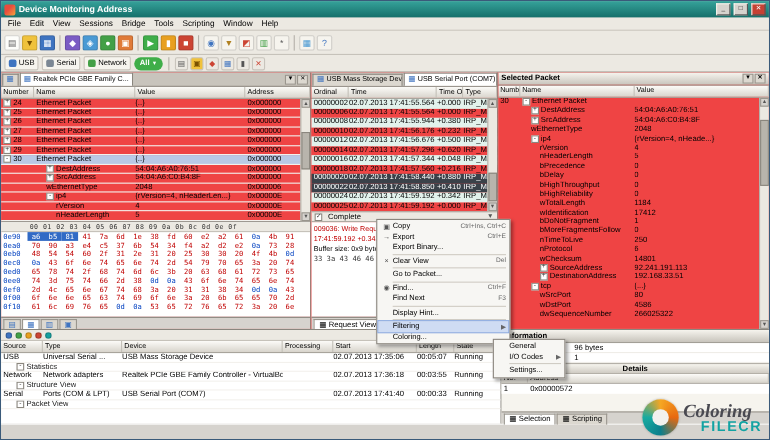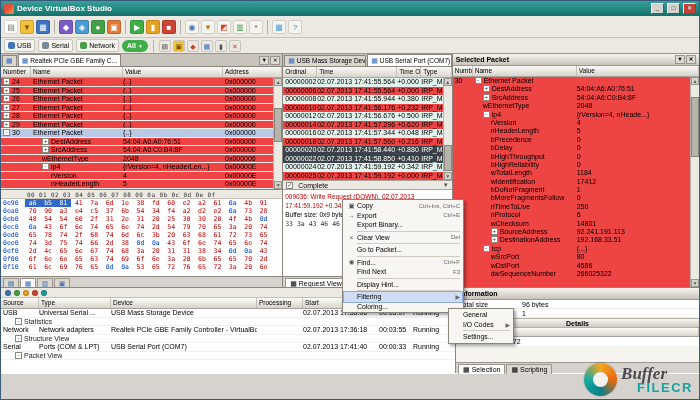--- a/index.html
+++ b/index.html
@@ -112,26 +112,37 @@
 .wm-line1{font-family:"Liberation Serif",serif;font-style:italic;font-weight:bold;font-size:17px;color:#4a4a52;line-height:16px}
 .wm-line2{font-family:"Liberation Sans",sans-serif;font-weight:bold;font-size:13px;color:#13a3a3;letter-spacing:1.5px;margin-left:16px;line-height:12px}
 </style>
 </head>
 <body>
 
 <div class="window">
 
   <div class="titlebar">
     <span class="app-icon"></span>
-    <span class="title-text">Device VirtualBox Studio</span>
+    <span class="title-text">Device Monitoring Address</span>
     <span class="tb-ctl">_</span>
     <span class="tb-ctl">□</span>
     <span class="tb-ctl close">✕</span>
   </div>
 
+  <div class="menubar">
+      <span class="menu-item">File</span>
+      <span class="menu-item">Edit</span>
+      <span class="menu-item">View</span>
+      <span class="menu-item">Sessions</span>
+      <span class="menu-item">Bridge</span>
+      <span class="menu-item">Tools</span>
+      <span class="menu-item">Scripting</span>
+      <span class="menu-item">Window</span>
+      <span class="menu-item">Help</span>
+    </div>
 
   <div class="toolbar">
       <span class="tb-icon" style="background: rgb(253, 253, 250); color: rgb(106, 106, 106);">▤</span>
       <span class="tb-icon" style="background: rgb(240, 194, 60); color: rgb(122, 82, 0);">▼</span>
       <span class="tb-icon" style="background: rgb(63, 116, 192); color: rgb(255, 255, 255);">▦</span>
       <span class="tb-sep"></span>
       <span class="tb-icon" style="background: rgb(123, 92, 196); color: rgb(255, 255, 255);">◆</span>
       <span class="tb-icon" style="background: rgb(74, 154, 212); color: rgb(255, 255, 255);">◈</span>
       <span class="tb-icon" style="background: rgb(67, 160, 71); color: rgb(255, 255, 255);">●</span>
       <span class="tb-icon" style="background: rgb(224, 123, 57); color: rgb(255, 255, 255);">▣</span>
@@ -898,18 +909,18 @@
       <div class="cm-item">
         <span class="cm-icon"></span>
         <span class="cm-label">Settings...</span>
         <span class="cm-shortcut"></span>
       </div>
     </div>
 
   <div class="watermark">
     <span class="wm-logo"></span>
     <span>
-      <div class="wm-line1">Buffer</div>
+      <div class="wm-line1">Coloring</div>
       <div class="wm-line2">FILECR</div>
     </span>
   </div>
 
 </div>
 
 </body></html>

